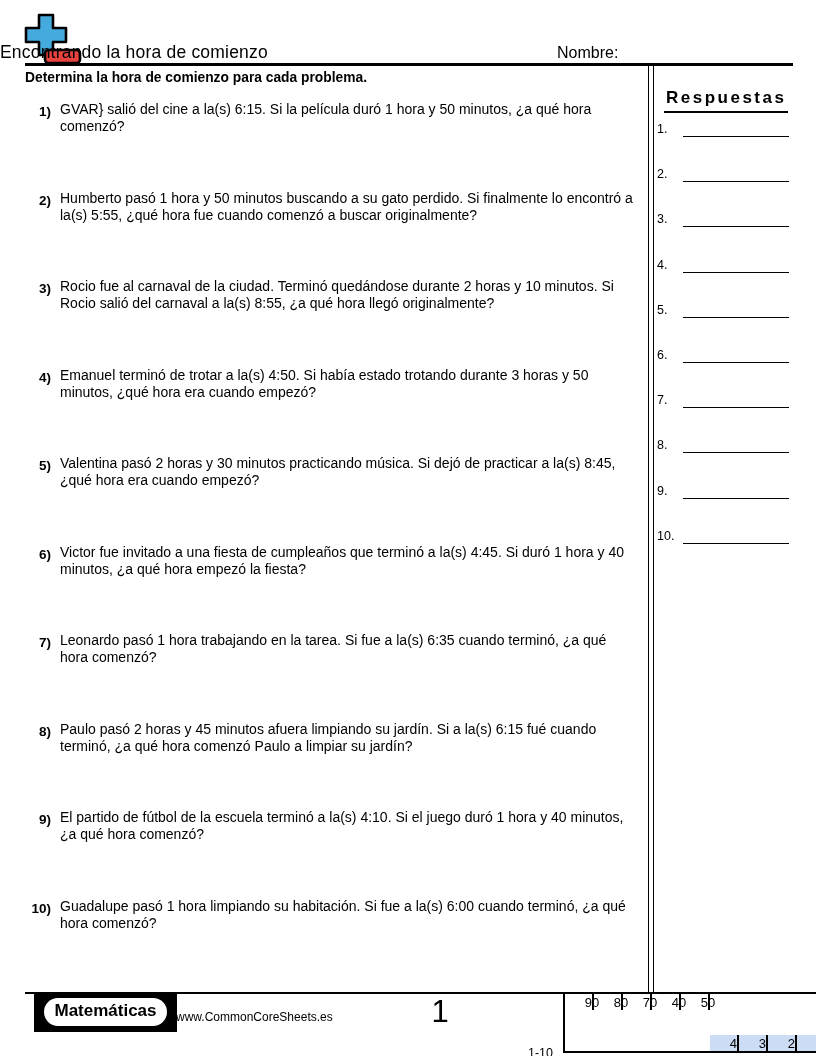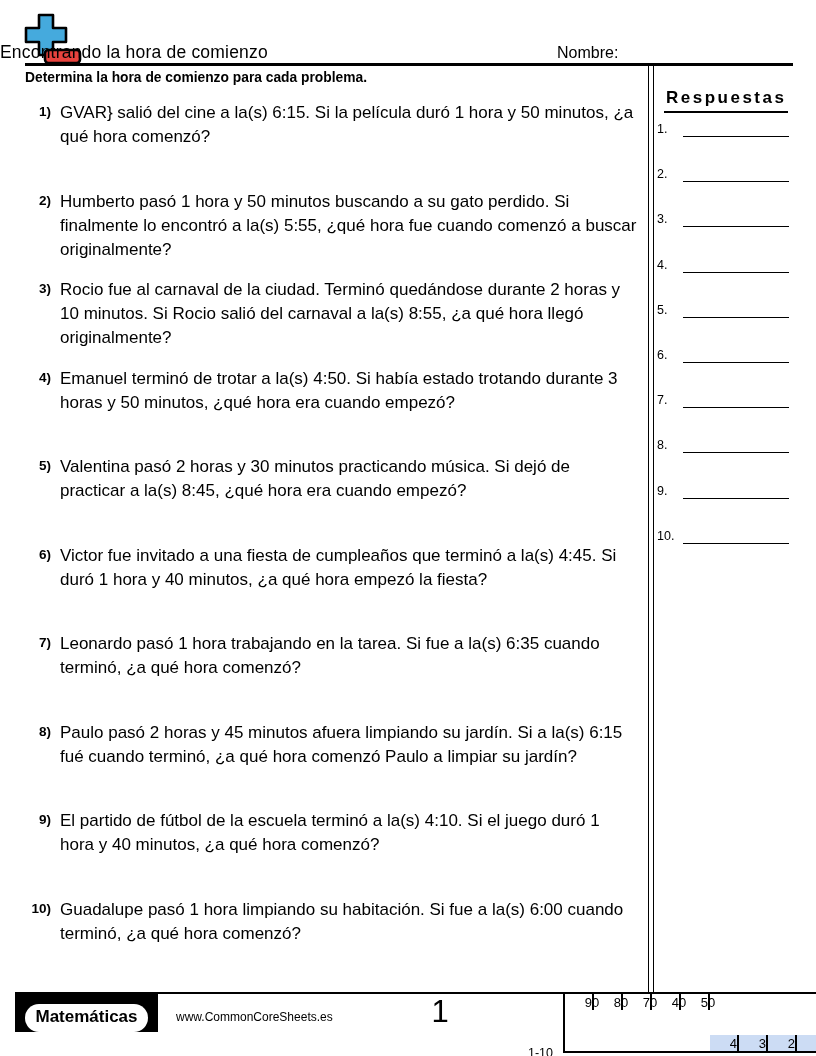--- a/index.html
+++ b/index.html
@@ -15,36 +15,36 @@
   .name-field { position:absolute; left:615px; top:44px; width:175px; height:18px; }
   .header-line { position:absolute; left:25px; top:63px; width:768px; height:3px; background:#000; }
 
   .instruction { position:absolute; left:25px; top:70px; font-size:13.8px; font-weight:bold; }
 
   
   .questions { position:absolute; left:25px; top:101px; width:615px; }
   .question { display:flex; height:88.5px; }
   .qnum { width:26px; min-width:26px; text-align:right; font-weight:bold;
           font-size:13.5px; line-height:21px; margin-right:9px; }
-  .qtext { font-size:17px; line-height:24px; width:578px; }
+  .qtext { font-size:14px; line-height:17px; width:578px; }
 
   
   .answers-divider { position:absolute; left:648px; top:66px; height:926px; width:6px;
                      border-left:1.8px solid #000; border-right:1.8px solid #000; }
   .answers-title { position:absolute; left:664px; top:72px; font-size:17px; font-weight:bold;
                    letter-spacing:2.5px; border-bottom:2px solid #000; padding:0 2px 3px 2px;margin-top:16px; }
   .answer-rows { position:absolute; left:657px; top:122px; width:150px; }
   .answer-row { display:flex; height:45.2px; }
   .ans-num { width:26px; min-width:26px; font-size:12.5px; line-height:15px; }
   .ans-line { width:106px; height:15px; border-bottom:1.6px solid #000; }
 
   
   .footer-line { position:absolute; left:25px; top:992px; width:775px; height:2px; background:#000; }
-  .brand-badge { position:absolute; left:15px; top:992px; width:143px; height:40px; background:#000;
-                 display:flex; align-items:flex-end; justify-content:center; }
+  .brand-badge { position:absolute; left:34px; top:992px; width:143px; height:40px; background:#000;
+                 display:flex; align-items:center; justify-content:center; }
   .brand-pill { background:#fff; border-radius:16px; padding:3px 10px 5px 10px;
                 font-size:17px; font-weight:bold; }
   .website { position:absolute; left:176px; top:1010px; font-size:12px; }
   .page-number { position:absolute; left:400px; top:994px; width:80px; text-align:center; font-size:31px; }
   .score-range { position:absolute; left:528px; top:998px; font-size:12.5px;margin-top:48px; }
   .score-table { position:absolute; left:563px; top:992px; display:flex; border:2px solid #000; background:#fff; }
   .score-cell { width:21.8px; height:16px; display:flex; align-items:center; justify-content:center;
                 font-size:13px; border-right:2px solid #000;padding-left:27px; }
   .score-cell:last-child { border-right:none; }
   .score-cell.hl { background:#ccdcf4;margin-top:41px; }

